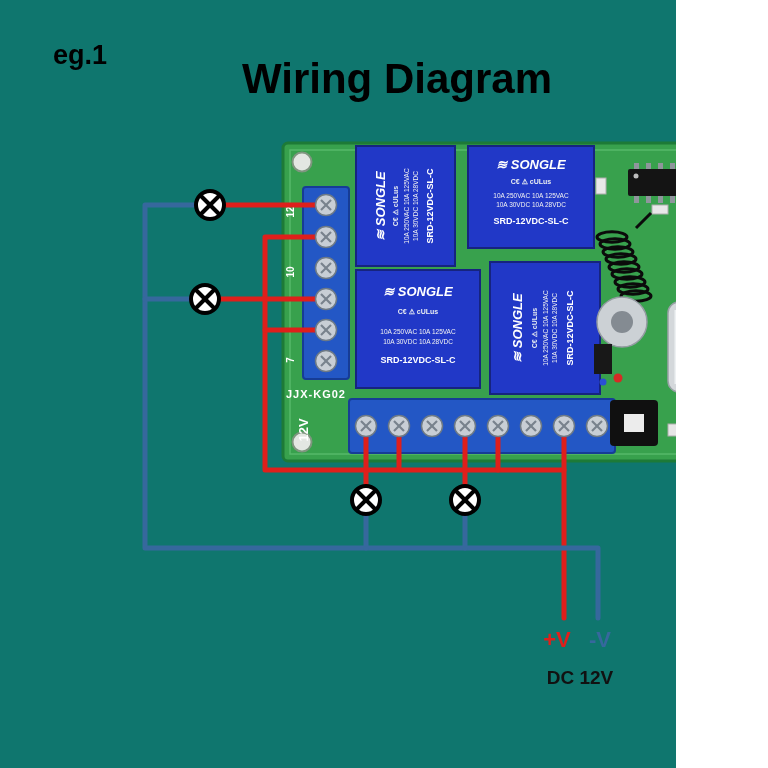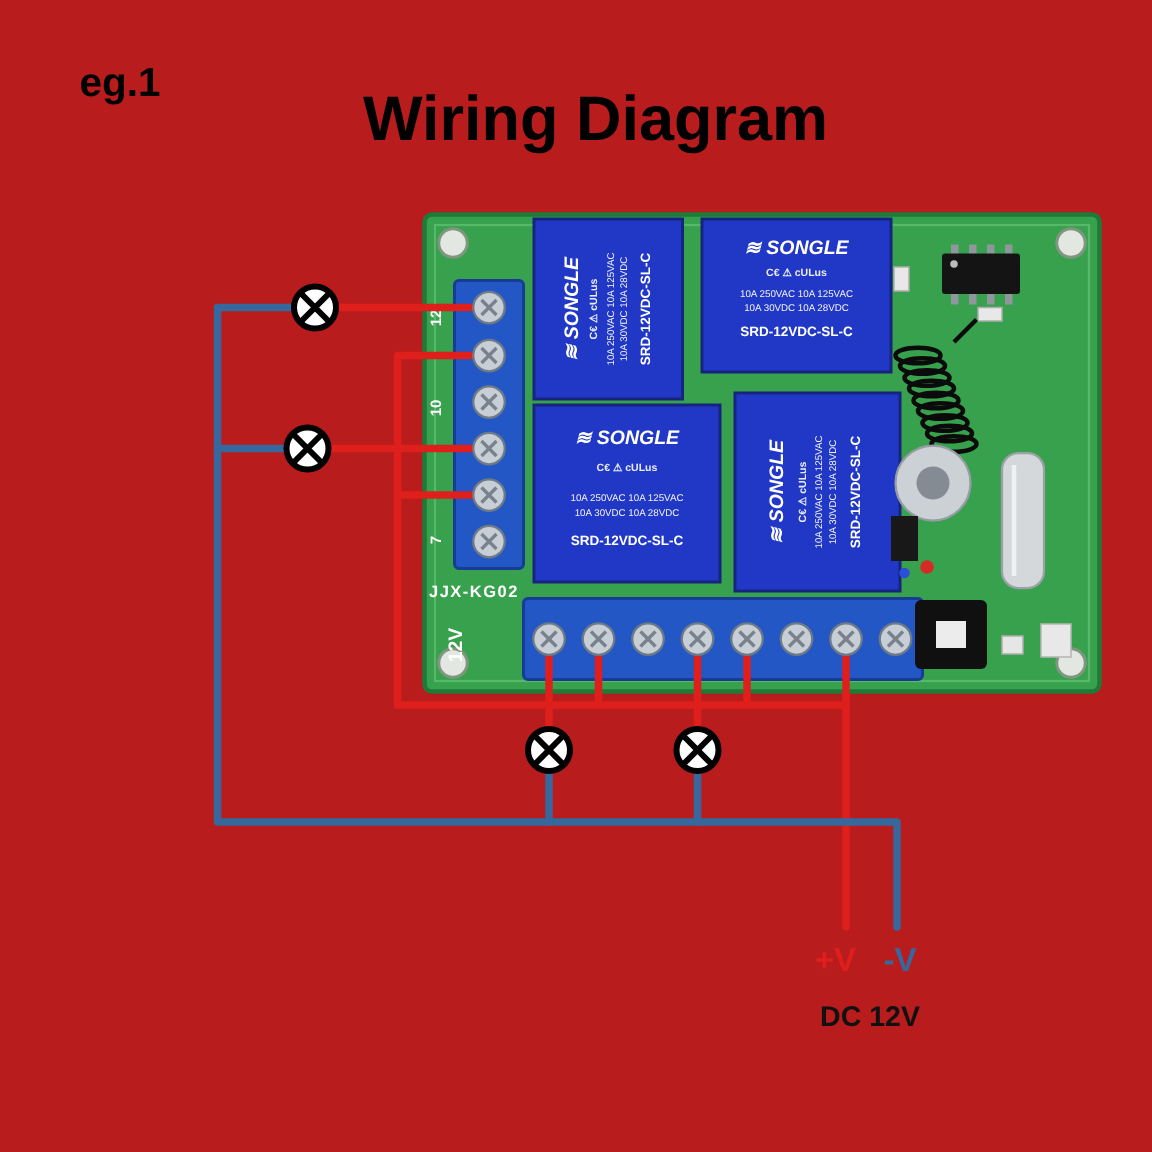--- a/index.html
+++ b/index.html
@@ -3,21 +3,21 @@
 <meta charset="utf-8">
 <style>
   html, body {
     margin: 0;
     padding: 0;
     width: 768px;
     height: 768px;
     background: #ffffff;
     font-family: "Liberation Sans", sans-serif;
   }
-  .stage { position: relative; width: 768px; height: 768px; background: #b91c1c; overflow: hidden; }
+  .stage { position: relative; width: 676px; height: 768px; background: #0f766e; overflow: hidden; }
   svg text { font-family: "Liberation Sans", sans-serif; }
   .eg          { font-size: 27px; font-weight: bold; fill: #000; }
   .title       { font-size: 42px; font-weight: bold; fill: #000; }
   .relay-brand { font-style: italic; font-weight: bold; font-size: 13px; fill: #ffffff; }
   .relay-cert  { font-size: 7px;  font-weight: bold; fill: #e9edf2; }
   .relay-spec  { font-size: 6.5px; fill: #f2f2f2; }
   .relay-part  { font-size: 9px;  font-weight: bold; fill: #ffffff; }
   .silk-model  { font-size: 11px; font-weight: bold; fill: #ffffff; letter-spacing: 1px; }
   .silk-12v    { font-size: 13px; font-weight: bold; fill: #ffffff; }
   .silk-num    { font-size: 10px; font-weight: bold; fill: #ffffff; }

